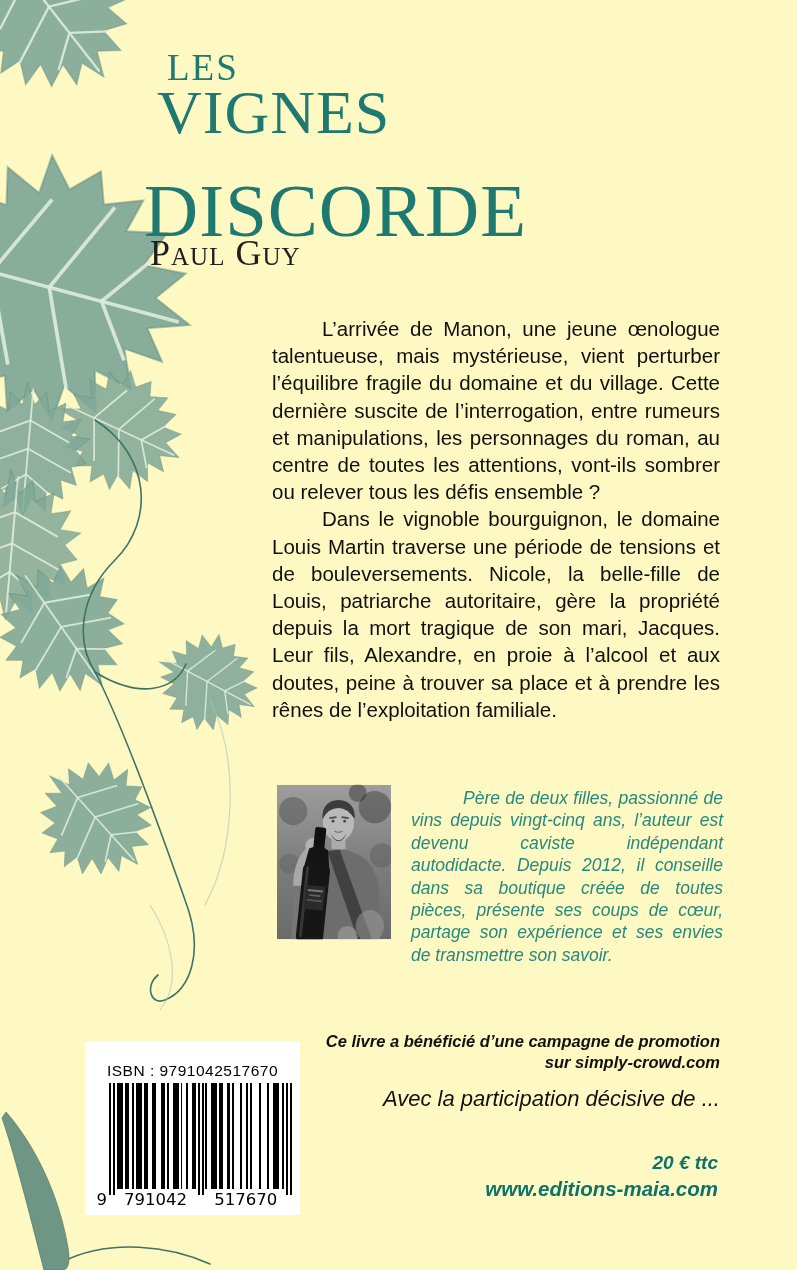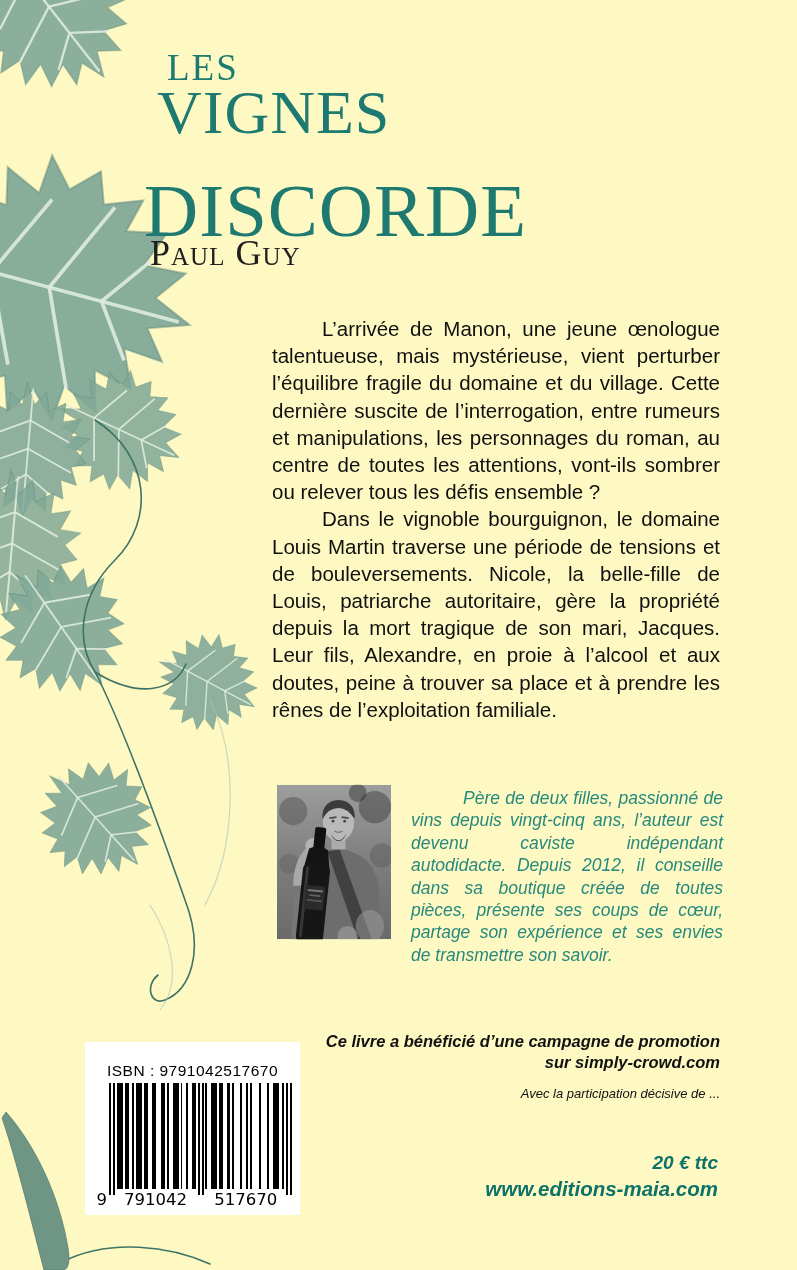--- a/index.html
+++ b/index.html
@@ -39,21 +39,21 @@
     position:absolute;z-index:2;left:407px;top:783px;width:312px;margin:4px;
     font-style:italic;font-size:17.5px;line-height:22.4px;
     color:#27897d;text-align:justify;text-indent:52px;
   }
   
   .promo{
     position:absolute;z-index:2;left:300px;top:1031px;width:420px;
     text-align:right;color:#111;
   }
   .promo-strong{margin:0;font-weight:bold;font-style:italic;font-size:16.5px;line-height:20.5px;}
-  .participation{margin:14px 0 0 0;font-style:italic;font-size:13px;}
+  .participation{margin:14px 0 0 0;font-style:italic;font-size:22px;}
   
   .isbn-box{
     position:absolute;z-index:3;left:85px;top:1042px;width:215px;height:173px;
     background:#ffffff;text-align:center;
   }
   .isbn-label{
     display:block;margin-top:20px;font-size:15.5px;letter-spacing:.5px;color:#000;
   }
   .barcode-svg{display:block;margin:3px auto 0 auto;}
   .barcode-svg rect{fill:#000;shape-rendering:crispEdges;}

